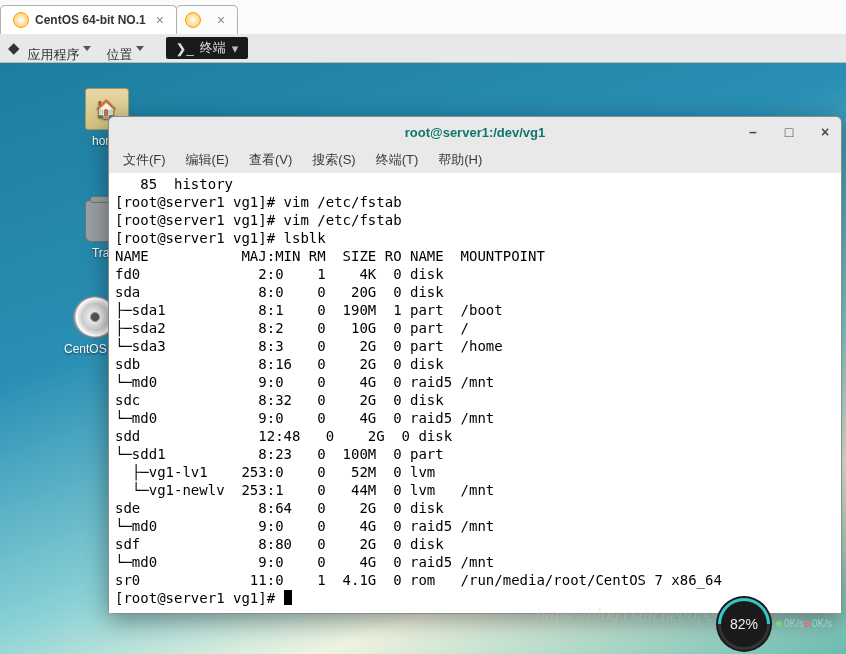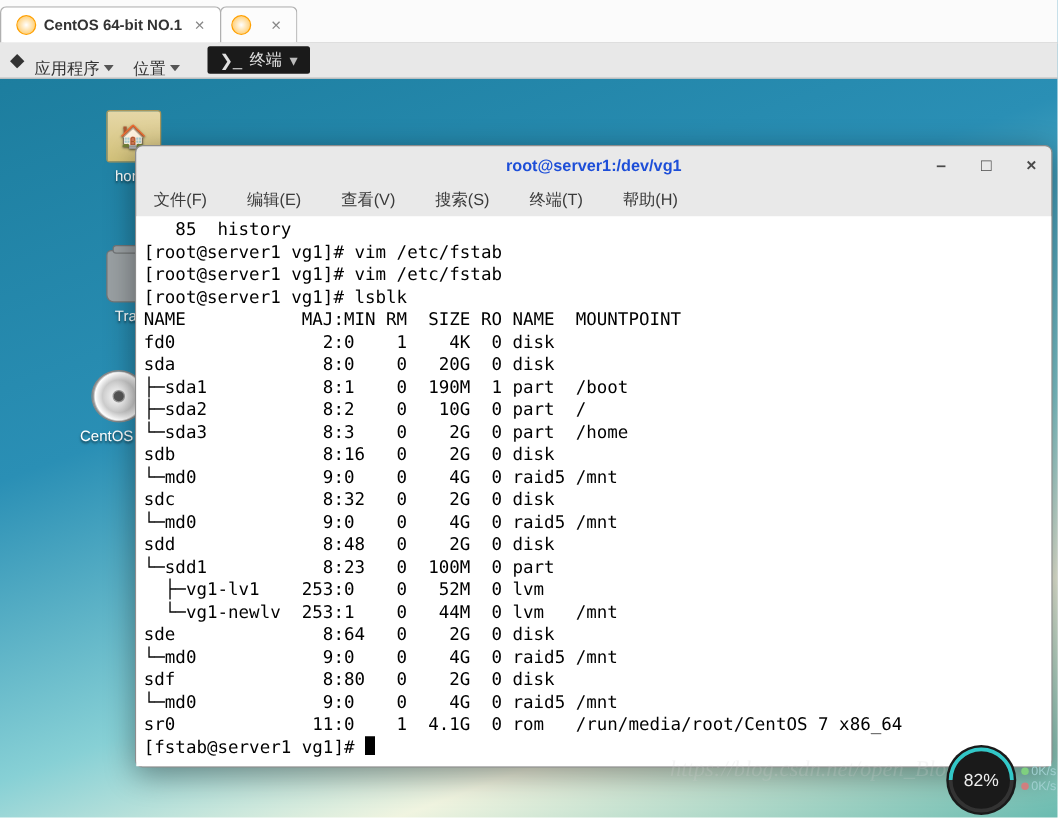--- a/index.html
+++ b/index.html
@@ -5,51 +5,51 @@
   html,body{margin:0;padding:0;width:846px;height:654px;overflow:hidden;font-family:sans-serif;font-size:13px;color:#333;}
   .desktop{position:absolute;inset:0;background:linear-gradient(160deg,#1a7a9a 0%,#2a8fb5 40%,#87d0d5 65%,#f0f4e0 80%,#6abbb0 100%);}
   
   .app-tabs{position:absolute;top:0;left:0;right:0;height:34px;background:#fbfbfb;border-bottom:1px solid #b0b0b0;display:flex;align-items:flex-end;}
   .app-tab{height:28px;margin-top:6px;display:flex;align-items:center;padding:0 12px 0 8px;border:1px solid #b0b0b0;border-bottom:none;border-top-left-radius:5px;border-top-right-radius:5px;background:#fcfcfc;margin-right:-1px;position:relative;font-size:12px;}
   .app-tab.active{background:#fff;z-index:2;padding-left:12px;}
   .app-tab-icon{width:14px;height:14px;border:1px solid #ffa000;border-radius:50%;margin-right:6px;background:radial-gradient(#fff,#ffc04a);}
   .app-tab-close{margin-left:10px;color:#888;font-size:14px;}
   
   .panel{position:absolute;top:34px;left:0;right:0;height:28px;background:#e8e8e8;border-bottom:1px solid #bbb;display:flex;align-items:center;padding-left:8px;font-size:13px;}
-  .panel-item{display:flex;align-items:center;margin-right:16px;margin-top:14px;}
+  .panel-item{display:flex;margin-right:16px;margin-top:14px;}
   .panel-item svg{margin-left:3px;}
   .task{margin-left:6px;height:22px;display:flex;align-items:center;background:#1a1a1a;color:#e0e0e0;padding:0 10px;border-radius:2px;font-size:13px;}
   .task-drop{margin-left:6px;color:#bbb;}
   
   .dicon{position:absolute;left:72px;width:70px;text-align:center;color:#fff;font-size:12px;text-shadow:0 1px 2px rgba(0,0,0,.6);}
   .dicon-pic{width:42px;height:40px;margin:0 auto 4px;}
   .folder{background:linear-gradient(#e6d7a7,#d3c27a);border:1px solid #a9965a;border-radius:3px;position:relative;}
   .folder::after{content:'🏠';position:absolute;inset:0;display:flex;align-items:center;justify-content:center;font-size:18px;color:#756236;}
   .trash{background:#9aa0a3;border:1px solid #727577;border-radius:4px 4px 6px 6px;position:relative;}
   .trash::before{content:'';position:absolute;top:-5px;left:4px;right:4px;height:5px;background:#9aa0a3;border:1px solid #727577;border-radius:3px;}
   .cd{background:radial-gradient(circle,#fff 0%,#eee 20%,#ccc 45%,#fff 65%,#999 70%,#eee 100%);border-radius:50%;border:1px solid #888;position:relative;}
   .cd::after{content:'';position:absolute;top:50%;left:50%;width:8px;height:8px;background:#555;border:1px solid #999;border-radius:50%;transform:translate(-50%,-50%);}
   
   .win{position:absolute;top:116px;left:108px;width:732px;background:#e9e9e9;border:1px solid #8c8c8c;border-radius:6px;box-shadow:0 6px 24px rgba(0,0,0,.4);}
   .titlebar{height:30px;display:flex;align-items:center;padding:0 8px;position:relative;}
-  .title{flex:1;text-align:center;font-weight:600;font-size:13px;color:#1d4ed8;}
+  .title{flex:1;text-align:center;font-weight:600;font-size:13px;color:#0f766e;}
   .winbtns{position:absolute;right:8px;display:flex;gap:20px;color:#4a4a4a;font-size:14px;font-weight:bold;}
   .winbtn{width:16px;text-align:center;cursor:pointer;}
-  .menubar{height:26px;display:flex;align-items:center;padding:0 10px;gap:24px;font-size:13px;color:#3a3a3a;}
+  .menubar{height:26px;display:flex;align-items:center;padding:0 10px;gap:12px;font-size:13px;color:#3a3a3a;}
   .menu{padding:2px 4px;}
   .termbody{background:#fff;color:#000;font-family:"DejaVu Sans Mono","Liberation Mono",monospace;font-size:14px;line-height:18px;padding:2px 6px 6px;white-space:pre;}
   .cursor{display:inline-block;width:8px;height:15px;background:#000;vertical-align:-2px;}
   
   .wm{position:absolute;right:80px;bottom:28px;color:rgba(210,210,210,.22);font-size:18px;font-style:italic;font-family:serif;}
   
-  .tray{position:absolute;right:1px;bottom:2px;display:flex;align-items:center;}
+  .tray{position:absolute;right:14px;bottom:2px;display:flex;align-items:center;}
   .gauge{width:56px;height:56px;border-radius:50%;background:#1a1a1a;display:flex;align-items:center;justify-content:center;color:#eee;font-size:14px;position:relative;}
   .gauge::before{content:'';position:absolute;inset:2px;border-radius:50%;border:3px solid #333;}
   .gauge::after{content:'';position:absolute;inset:2px;border-radius:50%;border:3px solid transparent;border-top-color:#32c8c8;border-right-color:#32c8c8;transform:rotate(-45deg);}
-  .net{margin-left:4px;display:flex;flex-direction:column;justify-content:flex-end;color:#9fcfcf;font-size:10px;line-height:12px;}
+  .net{margin-left:4px;display:flex;flex-direction:row;justify-content:flex-end;color:#9fcfcf;font-size:10px;line-height:12px;}
   .net span::before{content:'';display:inline-block;width:6px;height:6px;margin-right:2px;border-radius:50%;vertical-align:middle;}
   .net .up::before{background:#7fd07f;}
   .net .down::before{background:#d07f7f;}
 </style>
 </head>
 <body>
 
 <div class="desktop"></div>
 
 <div class="app-tabs">
@@ -122,30 +122,30 @@
 <span>NAME           MAJ:MIN RM  SIZE RO NAME  MOUNTPOINT</span>
 <span>fd0              2:0    1    4K  0 disk  </span>
 <span>sda              8:0    0   20G  0 disk  </span>
 <span>├─sda1           8:1    0  190M  1 part  /boot</span>
 <span>├─sda2           8:2    0   10G  0 part  /</span>
 <span>└─sda3           8:3    0    2G  0 part  /home</span>
 <span>sdb              8:16   0    2G  0 disk  </span>
 <span>└─md0            9:0    0    4G  0 raid5 /mnt</span>
 <span>sdc              8:32   0    2G  0 disk  </span>
 <span>└─md0            9:0    0    4G  0 raid5 /mnt</span>
-<span>sdd              8:48   0    2G  0 disk  </span>
+<span>sdd              12:48   0    2G  0 disk  </span>
 <span>└─sdd1           8:23   0  100M  0 part  </span>
 <span>  ├─vg1-lv1    253:0    0   52M  0 lvm   </span>
 <span>  └─vg1-newlv  253:1    0   44M  0 lvm   /mnt</span>
 <span>sde              8:64   0    2G  0 disk  </span>
 <span>└─md0            9:0    0    4G  0 raid5 /mnt</span>
 <span>sdf              8:80   0    2G  0 disk  </span>
 <span>└─md0            9:0    0    4G  0 raid5 /mnt</span>
 <span>sr0             11:0    1  4.1G  0 rom   /run/media/root/CentOS 7 x86_64</span>
-<span>[fstab@server1 vg1]# </span><span class="cursor"></span></div>
+<span>[root@server1 vg1]# </span><span class="cursor"></span></div>
 </div>
 
 <div class="wm">https://blog.csdn.net/open_Blog</div>
 
 <div class="tray">
   <div class="gauge">
     <span>82%</span>
   </div>
   <div class="net">
     <span class="up">0K/s</span>

